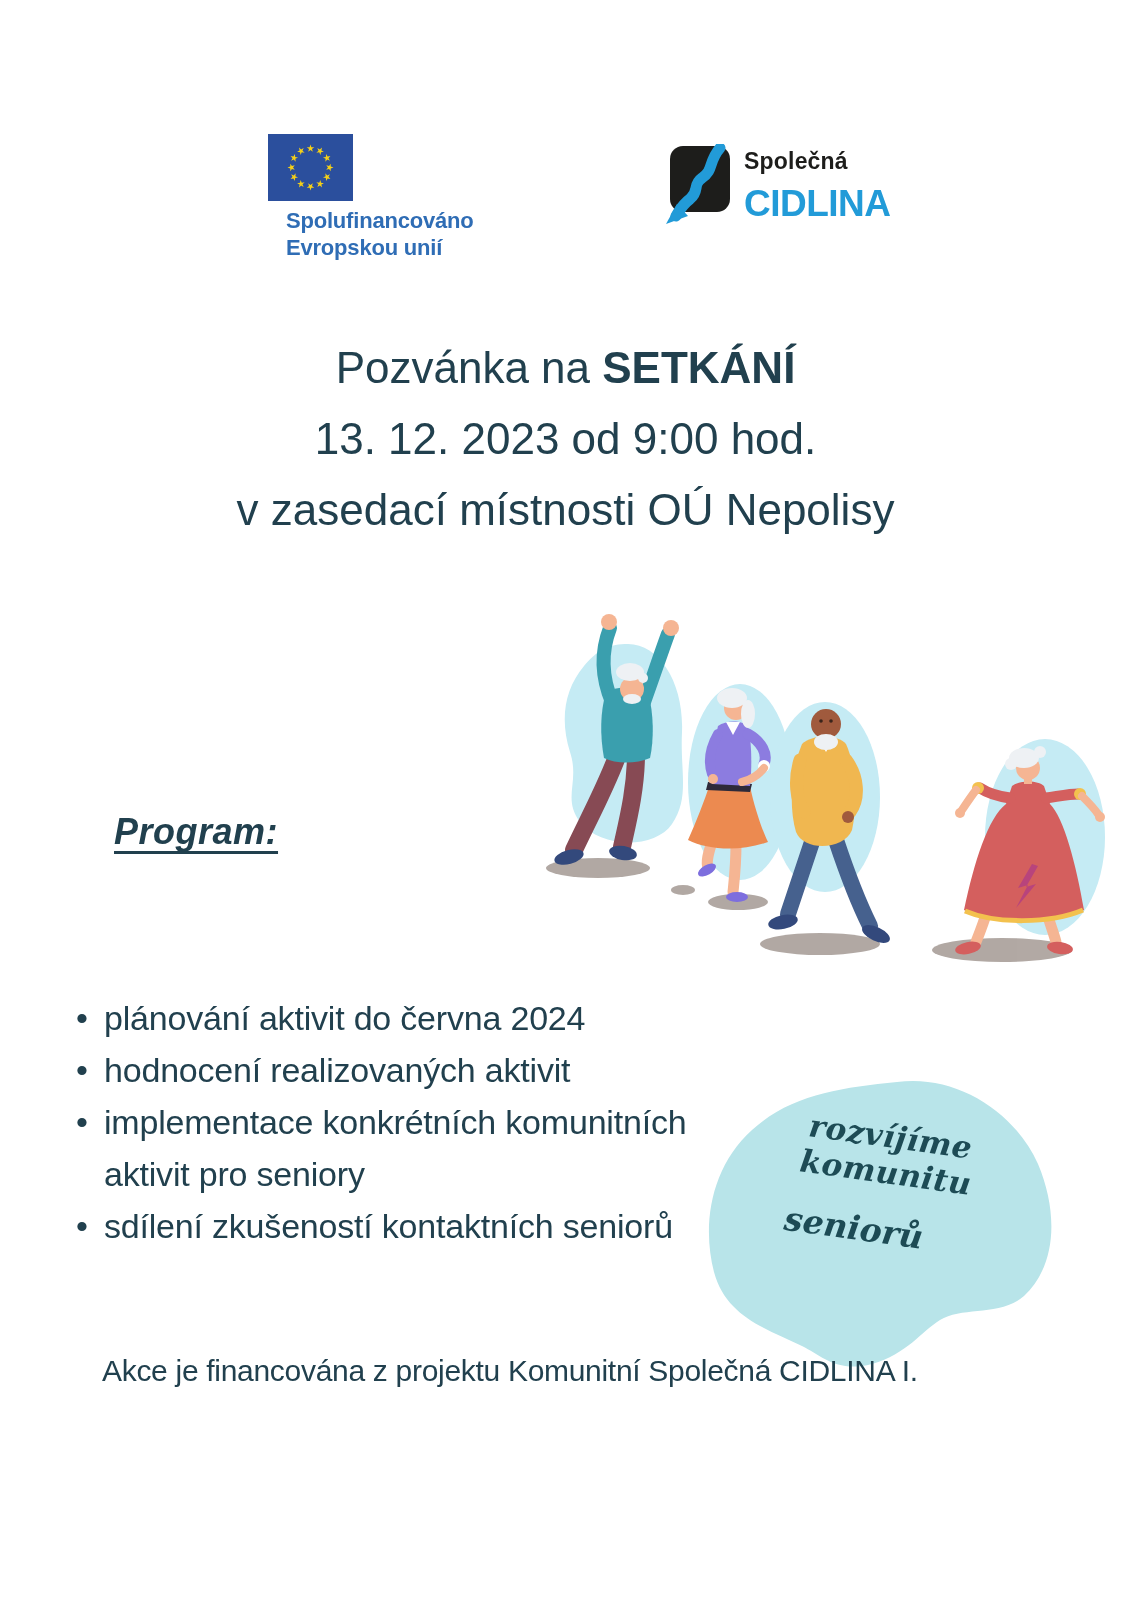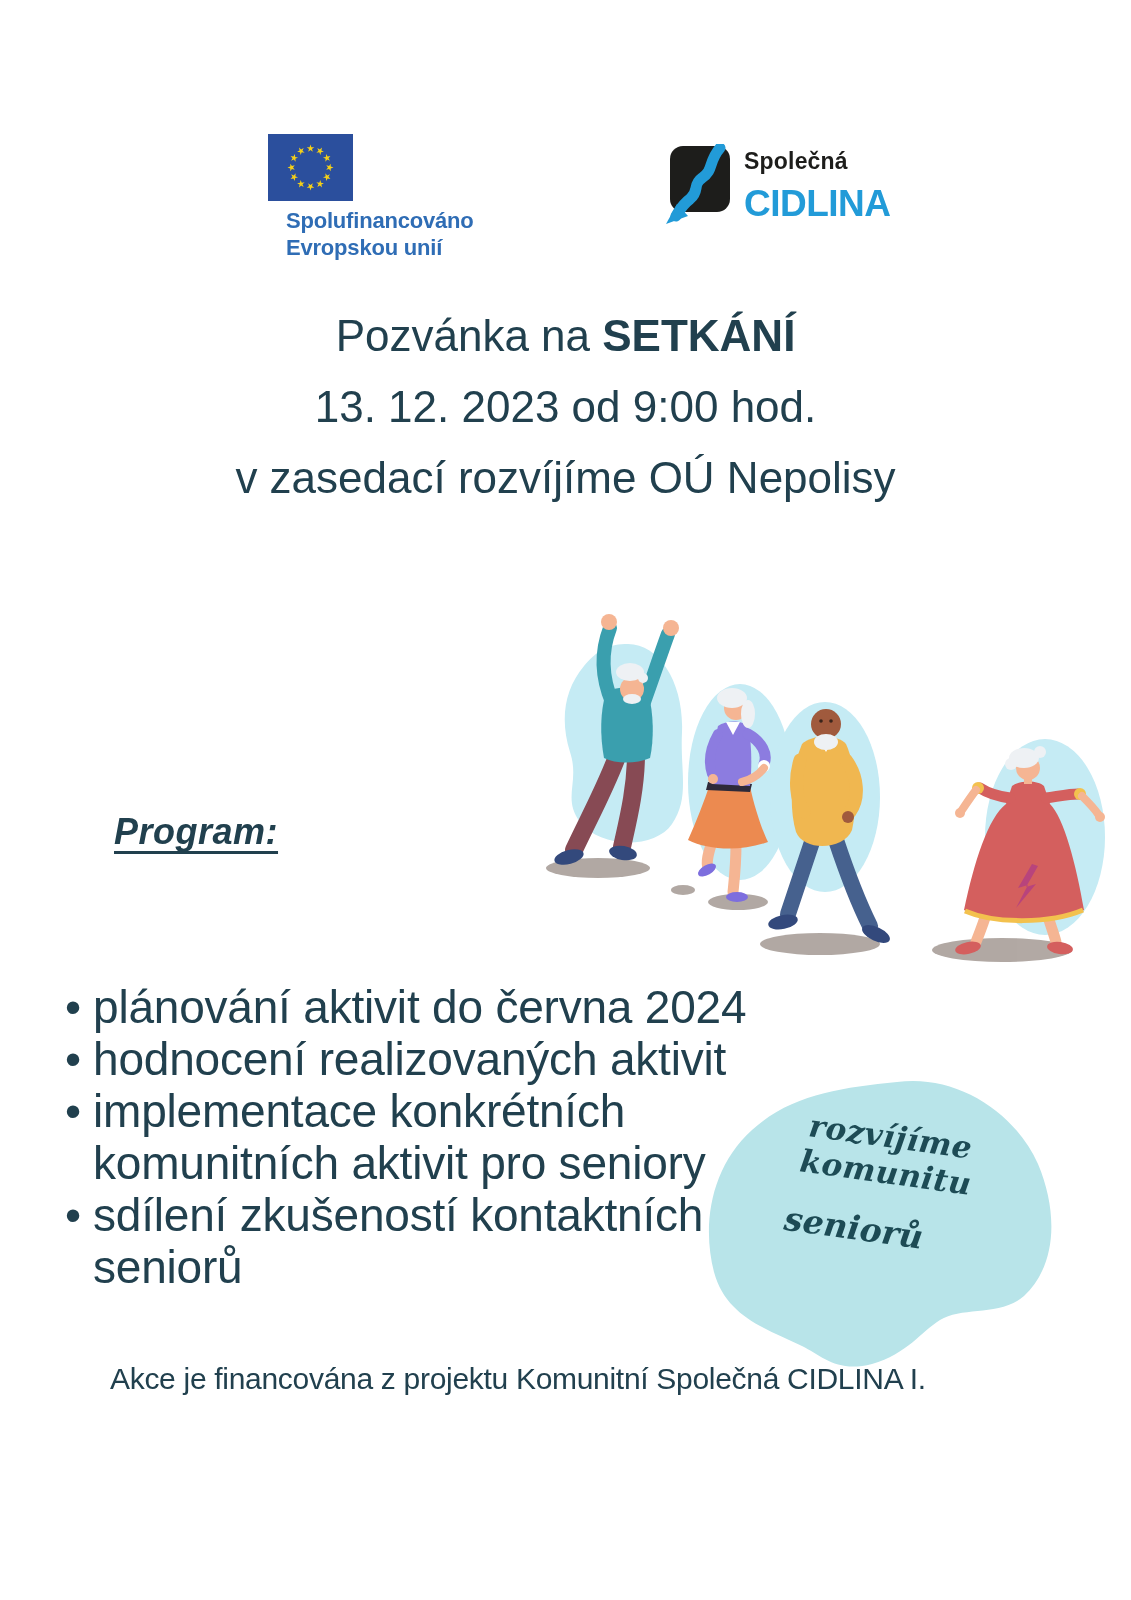--- a/index.html
+++ b/index.html
@@ -12,52 +12,52 @@
   
   .eu-logo{position:absolute; left:268px; top:134px; display:flex; align-items:flex-start;flex-direction:column;}
   .eu-flag{display:block;}
   .eu-text{margin-left:18px; margin-top:6px; font-weight:bold; font-size:22px; line-height:27px;
            color:var(--eu-text-blue,#2f6db5); letter-spacing:-0.2px;}
   .cidlina-logo{position:absolute; left:666px; top:144px; display:flex; align-items:flex-start;}
   .cidlina-text{margin-left:10px; margin-top:4px;}
   .cidlina-line1{font-size:23px; font-weight:bold; color:var(--cidlina-black,#1d1d1b); letter-spacing:0.2px;}
   .cidlina-line2{font-size:37px; font-weight:bold; color:var(--cidlina-blue,#229bd8); letter-spacing:-0.5px; margin-top:8px;}
   
-  .title-block{position:absolute; left:0; right:0; top:300px; text-align:center;}
+  .title-block{position:absolute; left:0; right:0; top:332px; text-align:center;}
   .t-line{font-size:44px; line-height:71px; white-space:nowrap;}
   .t-line2{font-size:43px; font-weight:bold; letter-spacing:-1px;}
   
   .program-heading{
     position:absolute; left:114px; top:811px; margin:0;
     font-size:36px; font-style:italic; font-weight:bold;
     text-decoration:underline; text-decoration-thickness:3px; text-underline-offset:7px;
     letter-spacing:0.5px;
   }
   .program-list{
-    position:absolute; left:58px; top:976px; width:705px; margin:5px; padding:0;
-    list-style:none; font-size:46px; line-height:52px; letter-spacing:-0.2px;
+    position:absolute; left:58px; top:976px; width:705px; margin:16px; padding:0;
+    list-style:none; font-size:34px; line-height:52px; letter-spacing:-0.2px;
   }
   .program-list li{position:relative; padding-left:30px;}
   .program-list li::before{content:"\2022"; position:absolute; left:2px; top:0;}
   
   .illustration{position:absolute; left:540px; top:592px;}
   
   .blob-wrap{position:absolute; left:702px; top:1076px; width:360px; height:298px;}
   .blob-svg{position:absolute; left:0; top:0;}
   .blob-text{
     position:absolute; left:26px; top:42px; width:312px; text-align:center;
     transform:rotate(8deg);
     font-family:"DejaVu Serif", serif; font-style:italic; font-weight:bold;
     color:var(--script-text,#1d4b55);
   }
   .blob-line1{font-size:31px; letter-spacing:0.5px;}
   .blob-line2{font-size:33px; margin-top:22px; margin-left:-48px;}
   
   .footer-note{
-    position:absolute; left:98px; top:1350px; margin:12px;
+    position:absolute; left:98px; top:1350px; margin:4px;
     font-size:30px; letter-spacing:-0.3px; white-space:nowrap;text-align:center;
   }
 </style>
 </head>
 <body>
 
 <div class="page">
 
   <div class="eu-logo">
     <svg class="eu-flag" width="85" height="67" viewBox="0 0 85 67">
@@ -94,21 +94,21 @@
     </svg>
     <div class="cidlina-text">
       <div class="cidlina-line1">Společná</div>
       <div class="cidlina-line2">CIDLINA</div>
     </div>
   </div>
 
   <section class="title-block">
     <div class="t-line"><span>Pozvánka na </span><strong>SETKÁNÍ</strong></div>
     <div class="t-line">13. 12. 2023 od 9:00 hod.</div>
-    <div class="t-line">v zasedací rozvíjíme OÚ Nepolisy</div>
+    <div class="t-line">v zasedací místnosti OÚ Nepolisy</div>
   </section>
 
   <svg class="illustration" width="580" height="390" viewBox="0 0 580 390">
 
     <g style="fill:var(--il-backdrop,#c5ebf4)">
       <path d="M88,52 C120,52 144,92 142,140 C140,180 150,205 132,232 C114,258 60,256 40,230 C22,206 40,190 30,160 C20,128 24,98 44,74 C58,57 70,52 88,52 Z"></path>
       <ellipse cx="200" cy="190" rx="52" ry="98"></ellipse>
       <ellipse cx="285" cy="205" rx="55" ry="95"></ellipse>
       <ellipse cx="505" cy="245" rx="60" ry="98"></ellipse>
     </g>

